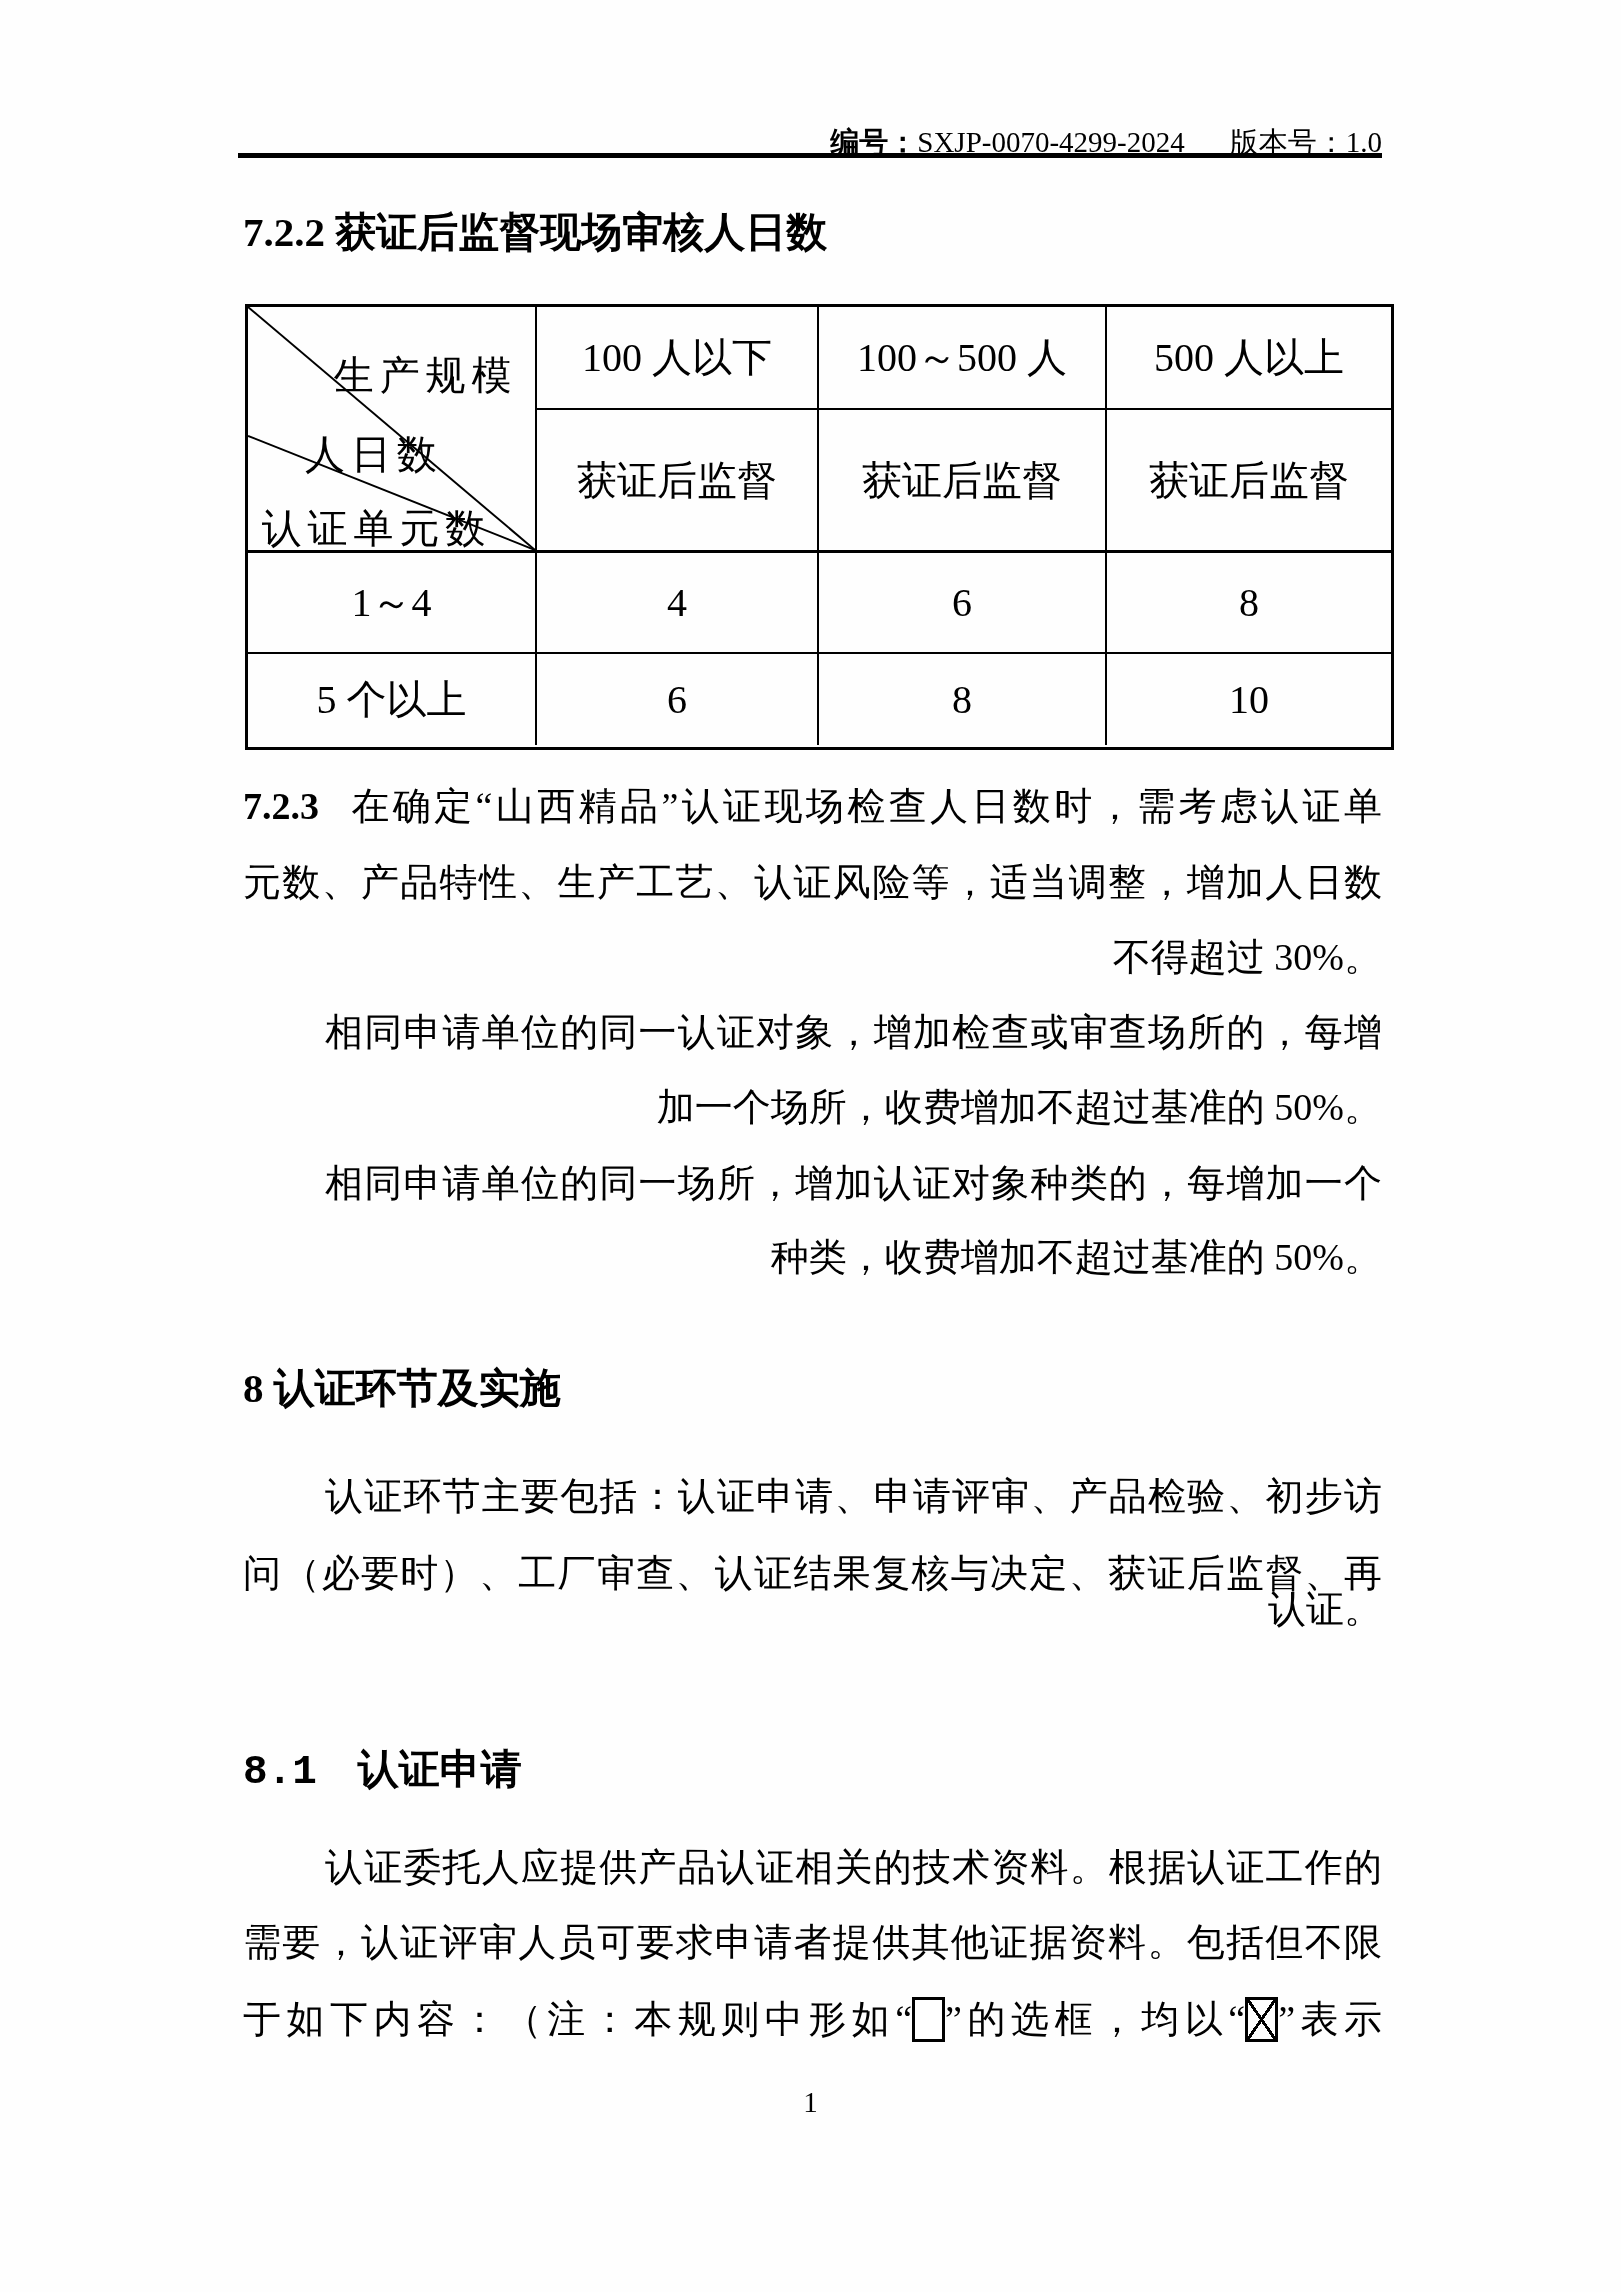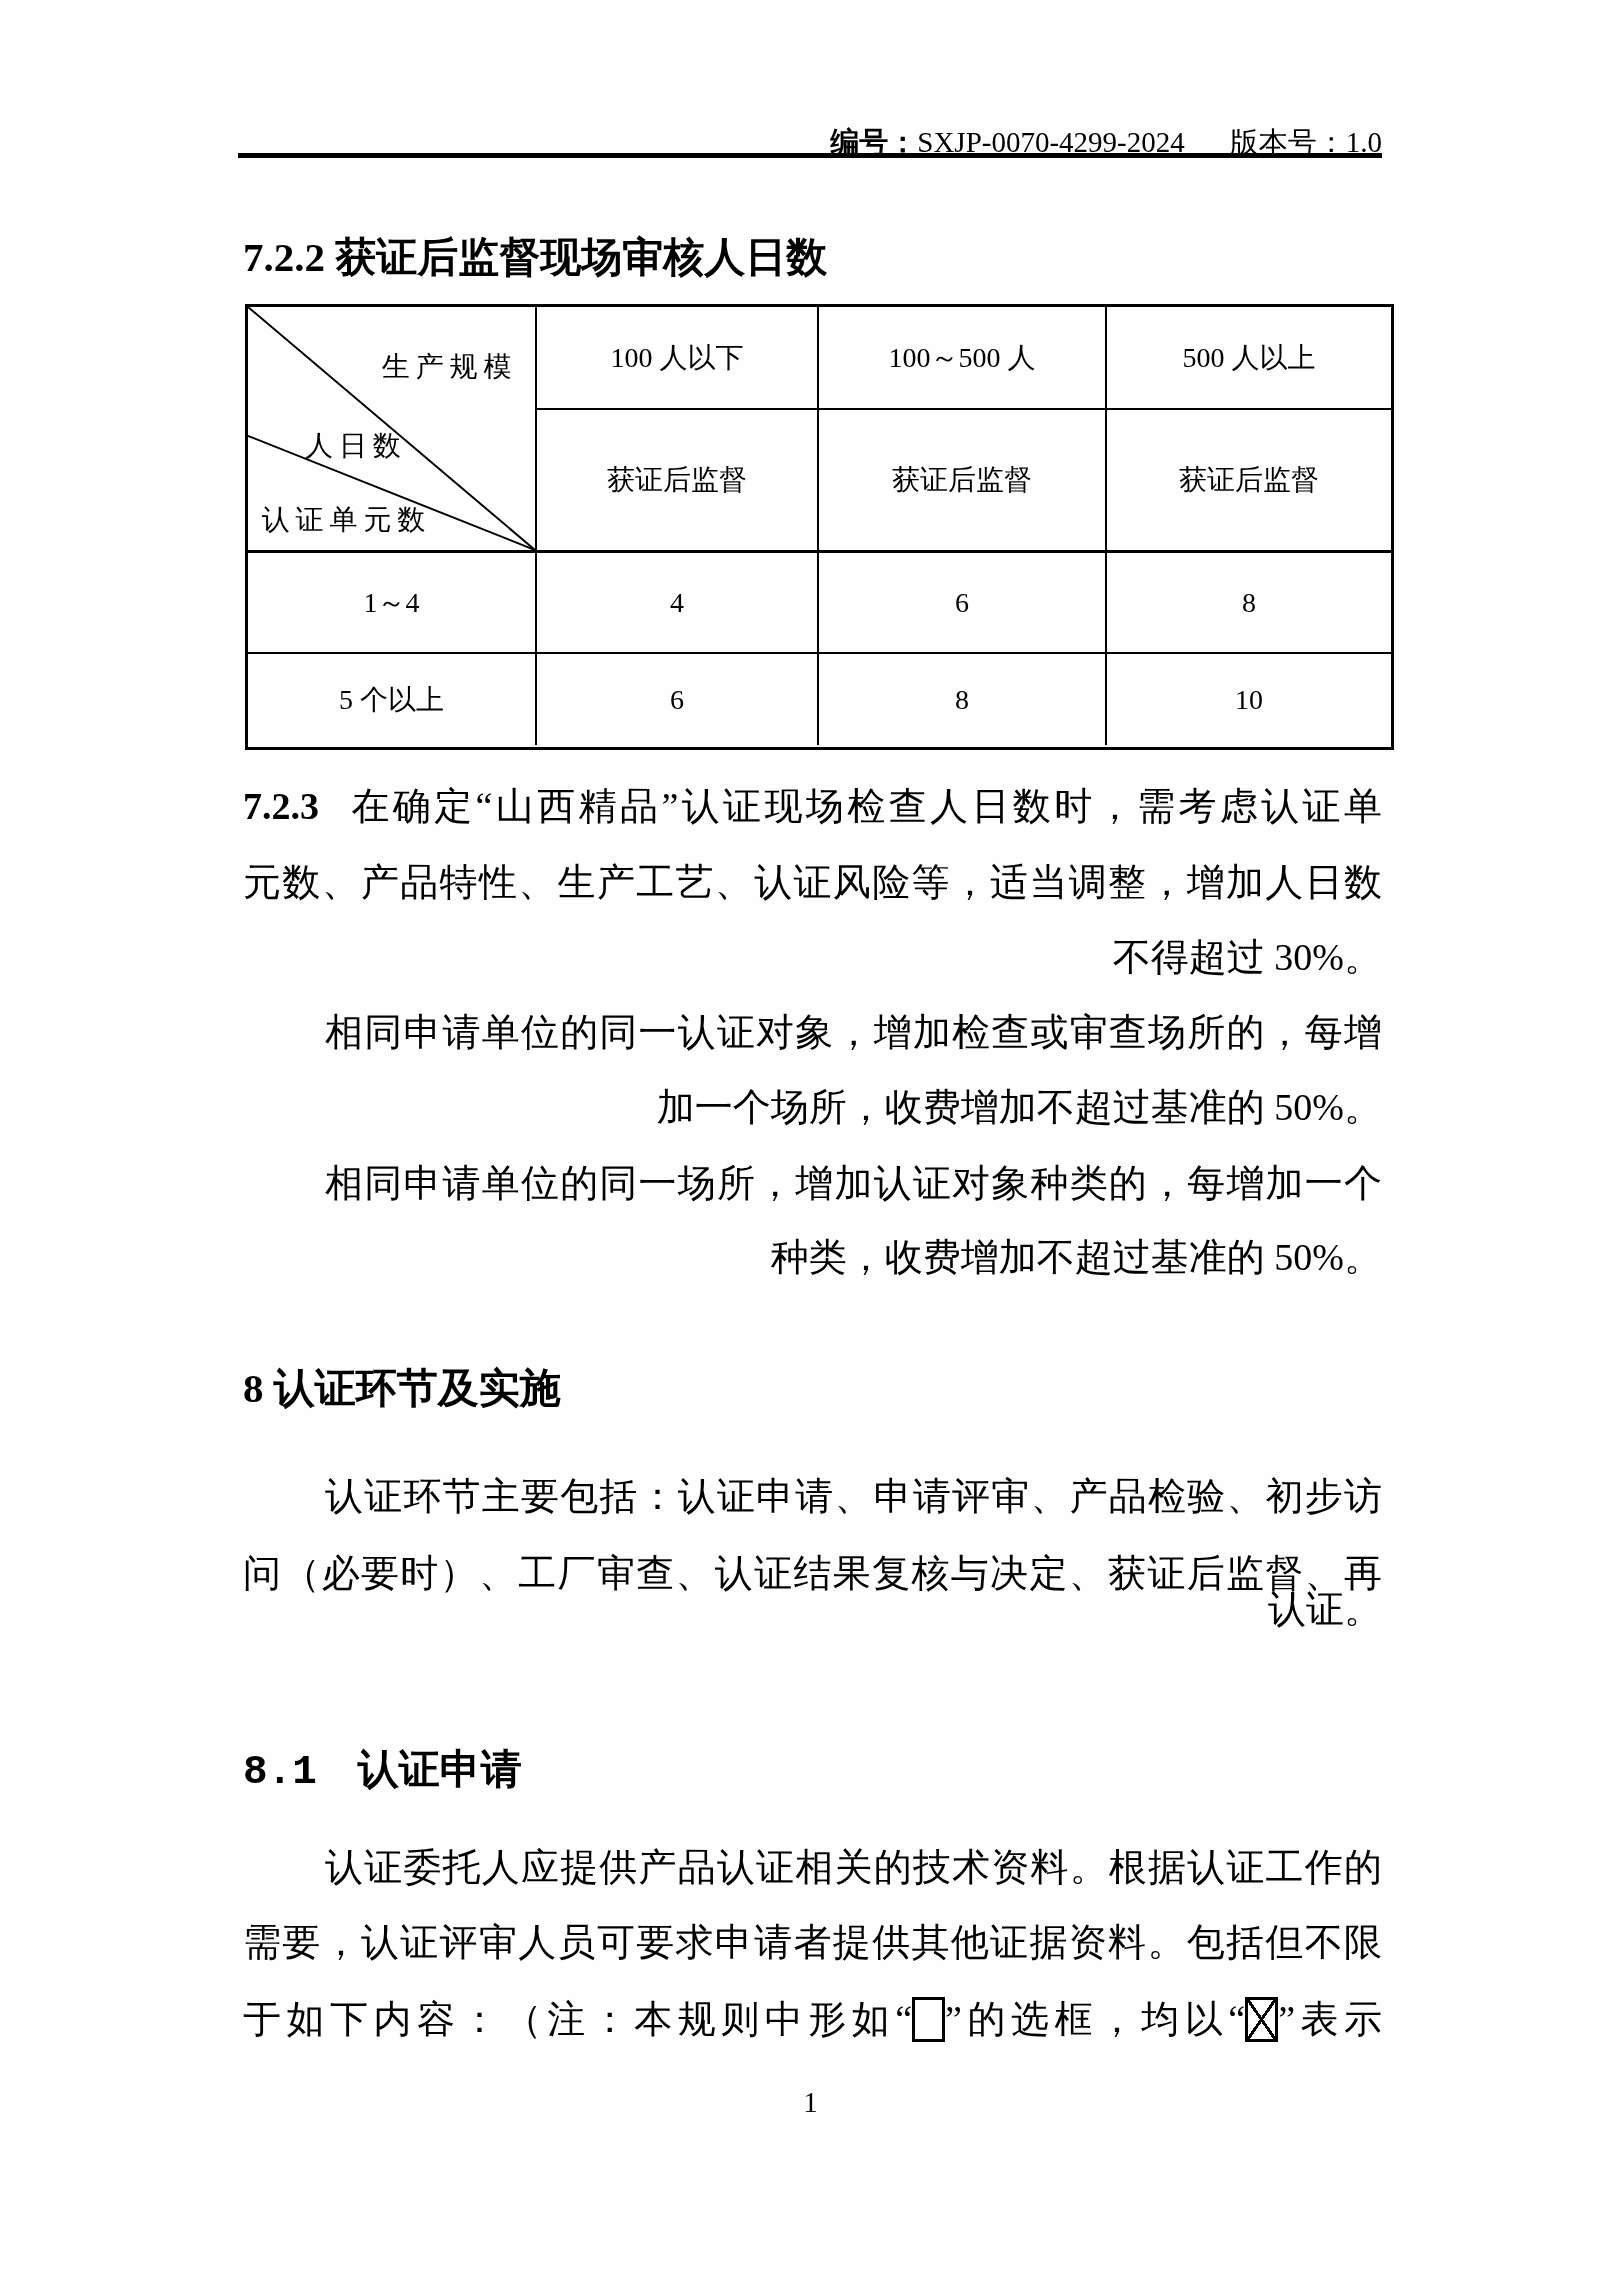--- a/index.html
+++ b/index.html
@@ -17,21 +17,21 @@
   .h{position:absolute;left:243px;font-size:41px;font-weight:bold;line-height:47px;white-space:nowrap;}
   .h .gap{margin-left:41px;}
   
   .line{position:absolute;left:243px;width:1139px;font-size:38px;line-height:47px;text-align:right;}
   .line.j{text-align:justify;text-align-last:justify;}
   .line.ind{padding-left:82px;box-sizing:border-box;}
   .num{font-weight:bold;}
   .aftnum{margin-left:29px;}
   
   .tbl{position:absolute;left:245px;top:304px;width:1149px;height:446px;
-       border:3.9px solid #000;box-sizing:border-box;font-size:28px;}
+       border:3.9px solid #000;box-sizing:border-box;font-size:40px;}
   .thead{display:flex;height:246px;border-bottom:3.9px solid #000;box-sizing:border-box;}
   .corner{position:relative;width:289px;border-right:2px solid #000;box-sizing:border-box;}
   .corner svg{position:absolute;left:0;top:0;width:100%;height:100%;}
   .clab{position:absolute;white-space:nowrap;letter-spacing:5.9px;}
   .clab.t{right:17.6px;top:41px;}
   .clab.m{left:57px;top:120px;}
   .clab.bm{left:13.7px;top:194px;}
   .hcols{flex:1;display:flex;flex-direction:column;}
   .hrow{display:flex;}
   .hrowA{height:103px;border-bottom:2px solid #000;box-sizing:border-box;}
@@ -56,21 +56,21 @@
 </style>
 </head>
 <body>
 
 <div class="page">
 
   <div class="hdr"><span class="b">编号：</span><span>SXJP-0070-4299-2024</span><span class="ver">版本号：</span><span>1.0</span>
   </div>
   <div class="rule"></div>
 
-  <div class="h" style="top:234px;">7.2.2 获证后监督现场审核人日数</div>
+  <div class="h" style="top:209px;">7.2.2 获证后监督现场审核人日数</div>
 
   <div class="tbl">
     <div class="thead">
       <div class="corner">
         <svg viewBox="0 0 293 247" preserveAspectRatio="none">
           <line x1="0" y1="0" x2="293" y2="247" stroke="#000" stroke-width="2"></line>
           <line x1="0" y1="131" x2="293" y2="247" stroke="#000" stroke-width="2"></line>
         </svg>
         <span class="clab t">生产规模</span>
         <span class="clab m">人日数</span>

